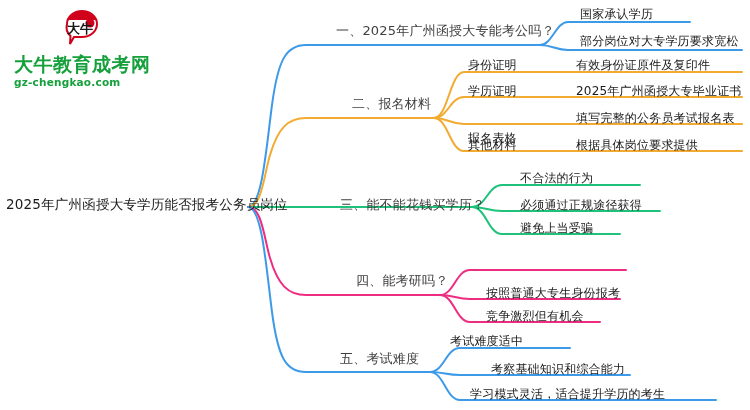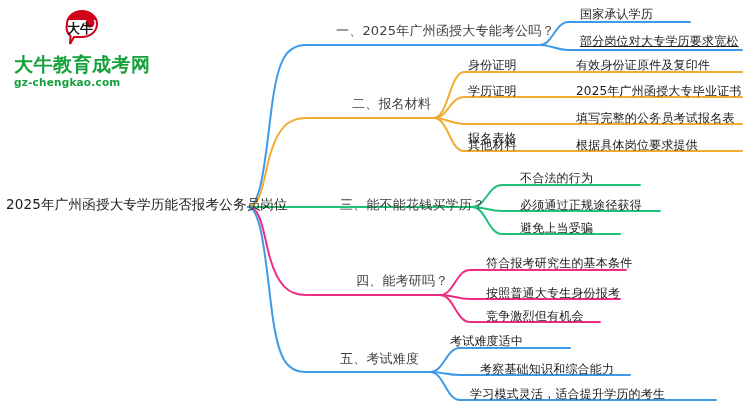--- a/index.html
+++ b/index.html
@@ -150,41 +150,40 @@
     <div class="logo-text">
       <div class="logo-cn">大牛教育成考网</div>
       <div class="logo-en">gz-chengkao.com</div>
     </div>
   </div>
 
   <div class="root-node">2025年广州函授大专学历能否报考公务员岗位</div>
 
   <div class="branch-title" style="left:336px; top:22px;">一、2025年广州函授大专能考公吗？</div>
   <div class="leaf" style="left:580px; top:6px;">国家承认学历</div>
-  <div class="leaf" style="left:580px; top:33px;text-decoration:underline;">部分岗位对大专学历要求宽松</div>
+  <div class="leaf" style="left:580px; top:33px;">部分岗位对大专学历要求宽松</div>
 
   <div class="branch-title" style="left:352px; top:95px;">二、报名材料</div>
   <div class="leaf" style="left:468px; top:57px;">身份证明</div>
   <div class="leaf" style="left:468px; top:83px;">学历证明</div>
   <div class="leaf" style="left:468px; top:110px;margin-top:20px;">报名表格</div>
   <div class="leaf" style="left:468px; top:137px;text-align:right;">其他材料</div>
 
   <div class="leaf" style="left:576px; top:57px;">有效身份证原件及复印件</div>
   <div class="leaf" style="left:576px; top:83px;">2025年广州函授大专毕业证书</div>
   <div class="leaf" style="left:576px; top:110px;">填写完整的公务员考试报名表</div>
   <div class="leaf" style="left:576px; top:137px;">根据具体岗位要求提供</div>
 
   <div class="branch-title" style="left:340px; top:196px;">三、能不能花钱买学历？</div>
   <div class="leaf" style="left:520px; top:170px;text-align:center;">不合法的行为</div>
   <div class="leaf" style="left:520px; top:197px;text-align:center;">必须通过正规途径获得</div>
   <div class="leaf" style="left:520px; top:220px;">避免上当受骗</div>
 
   <div class="branch-title" style="left:356px; top:272px;">四、能考研吗？</div>
-  <div class="leaf" style="left:486px; top:255px;">符合报考研究生的基本条件</div>
   <div class="leaf" style="left:486px; top:285px;">按照普通大专生身份报考</div>
   <div class="leaf" style="left:486px; top:308px;">竞争激烈但有机会</div>
 
   <div class="branch-title" style="left:340px; top:350px;">五、考试难度</div>
   <div class="leaf" style="left:450px; top:333px;">考试难度适中</div>
-  <div class="leaf" style="left:480px; top:361px;text-align:center;">考察基础知识和综合能力</div>
+  <div class="leaf" style="left:491px; top:361px;text-align:center;">考察基础知识和综合能力</div>
   <div class="leaf" style="left:470px; top:386px;">学习模式灵活，适合提升学历的考生</div>
 
 </div>
 
 </body></html>

